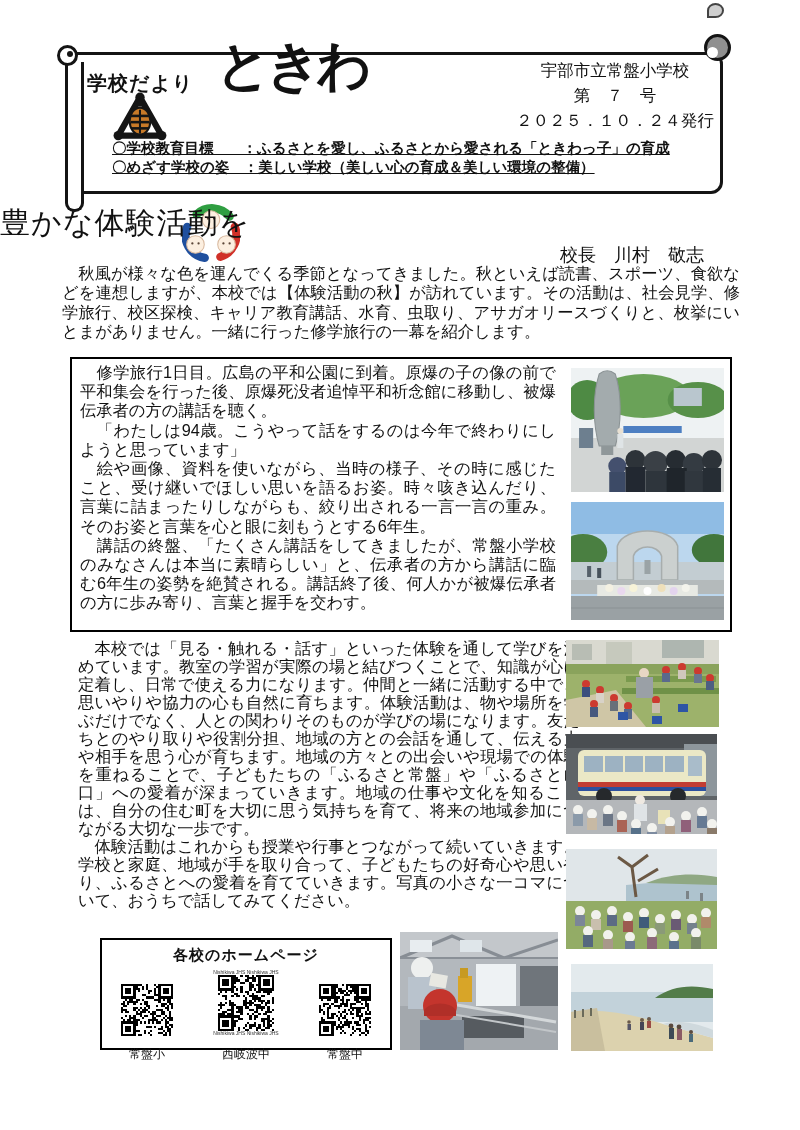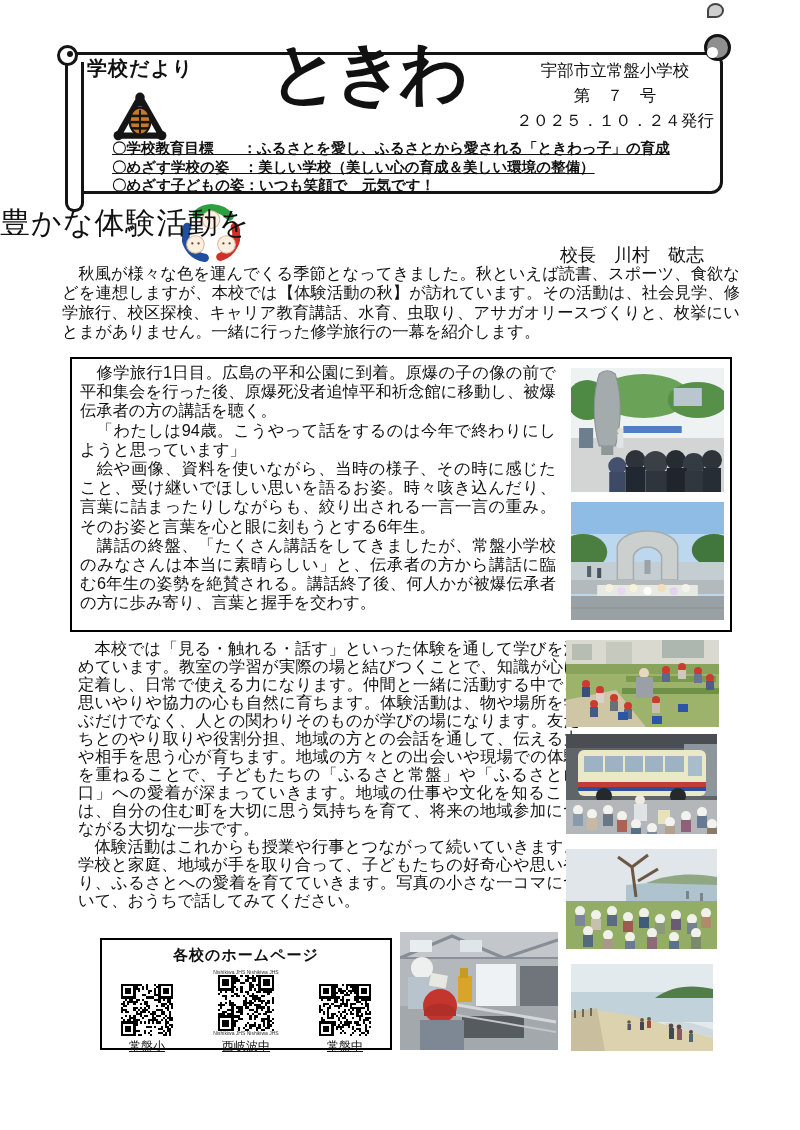--- a/index.html
+++ b/index.html
@@ -11,22 +11,22 @@
   .scroll-roll{position:absolute;left:65px;top:62px;width:19px;height:150px;background:#fff;
        border:3px solid #141414;border-top:none;border-radius:0 0 9px 9px;box-sizing:border-box;z-index:3;}
   .curl-tl{position:absolute;left:57px;top:45px;width:21px;height:21px;border:3px solid #141414;
        border-radius:50%;background:#fff;box-sizing:border-box;z-index:4;}
   .curl-tl::after{content:"";position:absolute;left:7px;top:3px;width:6px;height:6px;border-radius:50%;background:#141414;}
   .curl-tr{position:absolute;left:704px;top:34px;width:27px;height:27px;border:3px solid #141414;
        border-radius:50%;background:#8f8f8f;box-sizing:border-box;z-index:4;}
   .curl-tr::after{content:"";position:absolute;left:0px;top:10px;width:11px;height:11px;border-radius:50%;background:#fff;}
   .page-curl-artifact{position:absolute;left:707px;top:3px;width:17px;height:15px;border:2px solid #444;
        border-radius:50% 50% 50% 0;background:#cfcfcf;box-sizing:border-box;}
-  .kicker{position:absolute;left:87px;top:55px;font-size:20px;font-weight:800;letter-spacing:1px;z-index:5;}
-  .big-title{position:absolute;left:202px;top:38px;width:330px;text-align:center;font-size:68px;line-height:1;
+  .kicker{position:absolute;left:87px;top:70px;font-size:20px;font-weight:800;letter-spacing:1px;z-index:5;}
+  .big-title{position:absolute;left:216px;top:38px;width:330px;text-align:left;font-size:54px;line-height:1;
        font-weight:900;letter-spacing:-5px;z-index:5;white-space:nowrap;}
   .masthead-right{position:absolute;left:508px;top:58px;width:214px;text-align:center;
        font-size:16.5px;line-height:25px;z-index:5;}
   .goals{position:absolute;left:112px;top:139px;width:610px;font-size:14.5px;font-weight:700;
        line-height:18.5px;z-index:5;}
   .goals p{margin:0;white-space:nowrap;text-decoration:underline;}
   .emblem{position:absolute;left:112px;top:90px;width:56px;height:54px;z-index:5;}
   
   .mascot{position:absolute;left:182px;top:202px;width:58px;height:58px;}
   .article-title{position:absolute;left:0;top:203px;width:800px;
@@ -54,21 +54,21 @@
   
   .hp-box{position:absolute;left:100px;top:938px;width:292px;height:112px;border:2px solid #000;
        box-sizing:border-box;text-align:center;}
   .hp-title{font-size:15px;font-weight:800;margin-top:6px;letter-spacing:1px;}
   .hp-row{display:flex;justify-content:space-between;align-items:flex-end;padding:5px 12px 0 12px;}
   .hp-item{width:66px;}
   .qr{width:52px;height:52px;margin:0 auto;}
   .qr svg{display:block;width:100%;height:100%;}
   .hp-item.mid .qr{width:56px;height:56px;}
   .qr-frame{display:block;font-size:5px;color:#333;line-height:5px;white-space:nowrap;overflow:hidden;}
-  .hp-label{font-size:12px;margin-top:2px;text-decoration:underline;}
+  .hp-label{font-size:12px;margin-top:10px;}
 </style>
 </head>
 <body>
 
 <div class="page">
 
   <div class="page-curl-artifact"></div>
   <div class="scroll-main"></div>
   <div class="scroll-roll"></div>
   <div class="curl-tl"></div>
@@ -95,21 +95,20 @@
 
   <div class="masthead-right">
     <div>宇部市立常盤小学校</div>
     <div>第　７　号</div>
     <div>２０２５．１０．２４発行</div>
   </div>
 
   <div class="goals">
     <p>〇学校教育目標　　：ふるさとを愛し、ふるさとから愛される「ときわっ子」の育成</p>
     <p>〇めざす学校の姿　：美しい学校（美しい心の育成＆美しい環境の整備）</p>
-    <p>〇めざす子どもの姿：いつも笑顔で　元気です！</p>
   </div>
 
   <div class="mascot">
     <svg viewBox="0 0 56 60">
       <path d="M14,12 A22,22 0 0,1 46,14" stroke="#2f9e41" stroke-width="8" fill="none" stroke-linecap="round"></path>
       <path d="M51,24 A22,22 0 0,1 37,53" stroke="#d03028" stroke-width="8" fill="none" stroke-linecap="round"></path>
       <path d="M22,54 A22,22 0 0,1 5,24" stroke="#1f4f9e" stroke-width="8" fill="none" stroke-linecap="round"></path>
       <circle cx="28" cy="17" r="8.5" fill="#fcefe0" stroke="#d8b89e" stroke-width="1"></circle>
       <circle cx="13" cy="41" r="8.5" fill="#fcefe0" stroke="#d8b89e" stroke-width="1"></circle>
       <circle cx="43" cy="41" r="8.5" fill="#fcefe0" stroke="#d8b89e" stroke-width="1"></circle>

